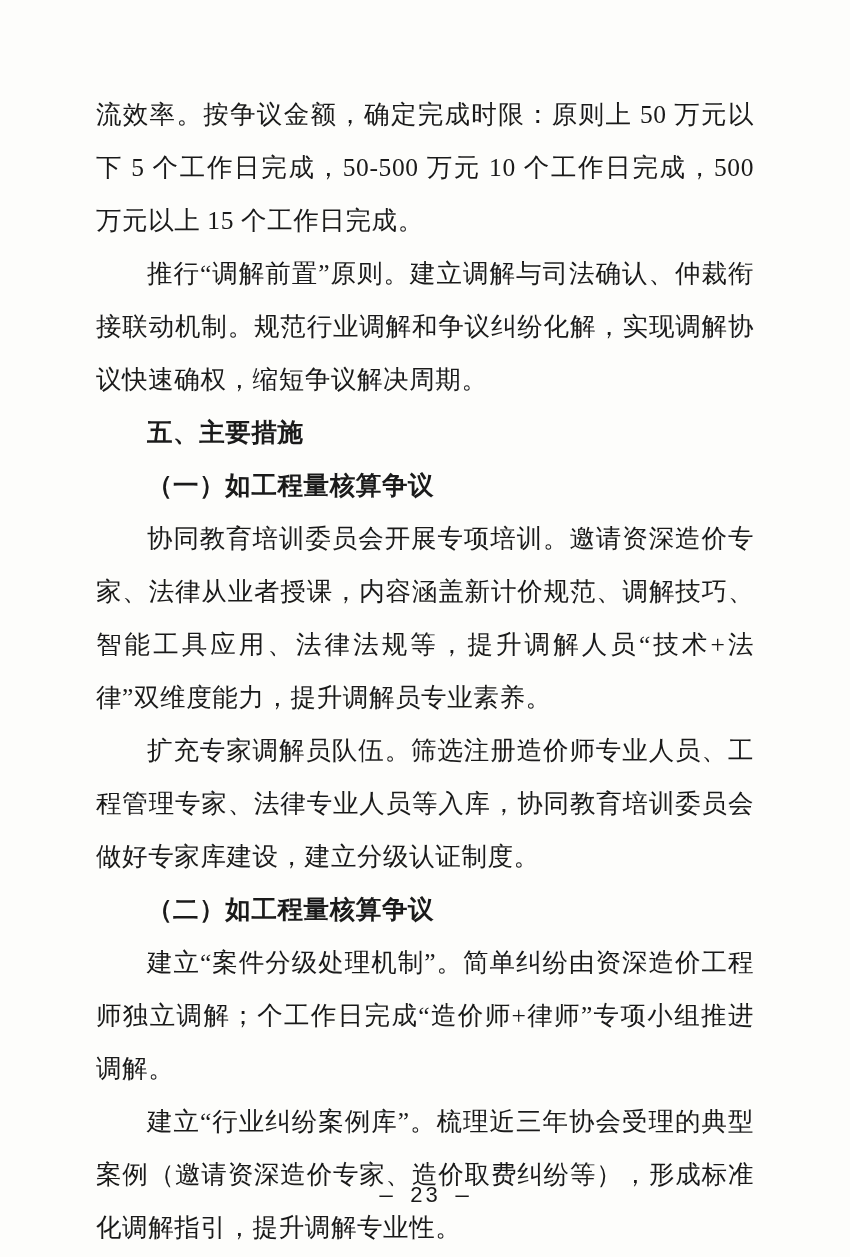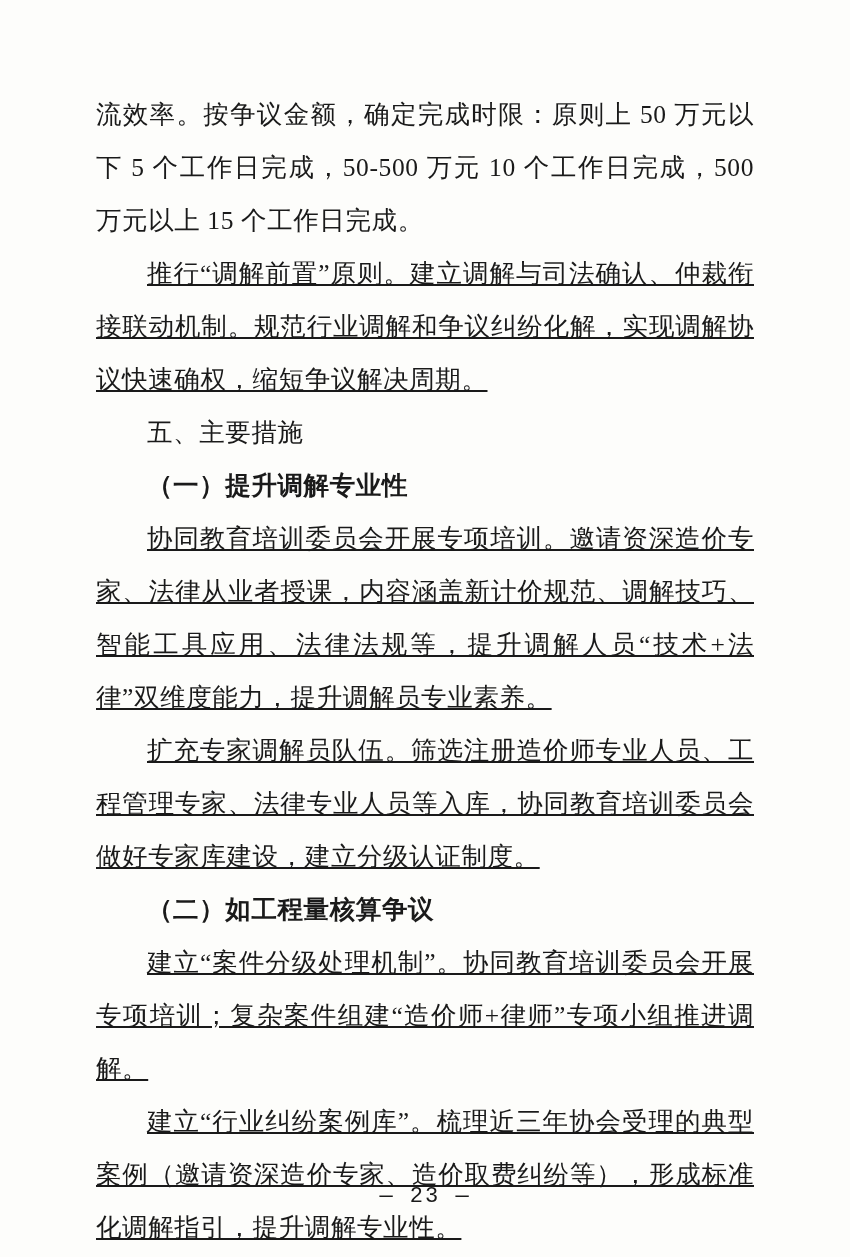--- a/index.html
+++ b/index.html
@@ -27,29 +27,28 @@
     font-size: 25.5px;
     line-height: 53px;
     letter-spacing: 0.6px;
     text-align: justify;
     text-justify: inter-ideograph;
     margin: 0;
     white-space: normal;
   }
   .indent {
     text-indent: 51px;
-    text-decoration: underline;
   }
   .heading {
     font-size: 25.5px;
     line-height: 53px;
     letter-spacing: 0.6px;
     margin: 0;
     text-indent: 51px;
-    font-weight: normal;
+    font-weight: bold;
     font-family: "DejaVu Serif", "Liberation Serif", serif;
   }
   .subheading {
     font-size: 25.5px;
     line-height: 53px;
     letter-spacing: 0.6px;
     margin: 0;
     text-indent: 51px;
     font-weight: bold;
     font-family: "DejaVu Serif", "Liberation Serif", serif;
@@ -71,29 +70,29 @@
 
 <div class="page">
   <div class="content">
 
     <p class="para">流效率。按争议金额，确定完成时限：原则上 50 万元以下 5 个工作日完成，50-500 万元 10 个工作日完成，500 万元以上 15 个工作日完成。</p>
 
     <p class="para indent">推行“调解前置”原则。建立调解与司法确认、仲裁衔接联动机制。规范行业调解和争议纠纷化解，实现调解协议快速确权，缩短争议解决周期。</p>
 
     <p class="heading">五、主要措施</p>
 
-    <p class="subheading">（一）提升调解专业性</p>
+    <p class="subheading">（一）如工程量核算争议</p>
 
     <p class="para indent">协同教育培训委员会开展专项培训。邀请资深造价专家、法律从业者授课，内容涵盖新计价规范、调解技巧、智能工具应用、法律法规等，提升调解人员“技术+法律”双维度能力，提升调解员专业素养。</p>
 
     <p class="para indent">扩充专家调解员队伍。筛选注册造价师专业人员、工程管理专家、法律专业人员等入库，协同教育培训委员会做好专家库建设，建立分级认证制度。</p>
 
     <p class="subheading">（二）如工程量核算争议</p>
 
-    <p class="para indent">建立“案件分级处理机制”。协同教育培训委员会开展专项培训；复杂案件组建“造价师+律师”专项小组推进调解。</p>
+    <p class="para indent">建立“案件分级处理机制”。简单纠纷由资深造价工程师独立调解；个工作日完成“造价师+律师”专项小组推进调解。</p>
 
     <p class="para indent">建立“行业纠纷案例库”。梳理近三年协会受理的典型案例（邀请资深造价专家、造价取费纠纷等），形成标准化调解指引，提升调解专业性。</p>
 
     <p class="subheading">（三）专家智库与服务延伸</p>
 
   </div>
 
   <div class="footer">— 23 —</div>
 </div>
 

